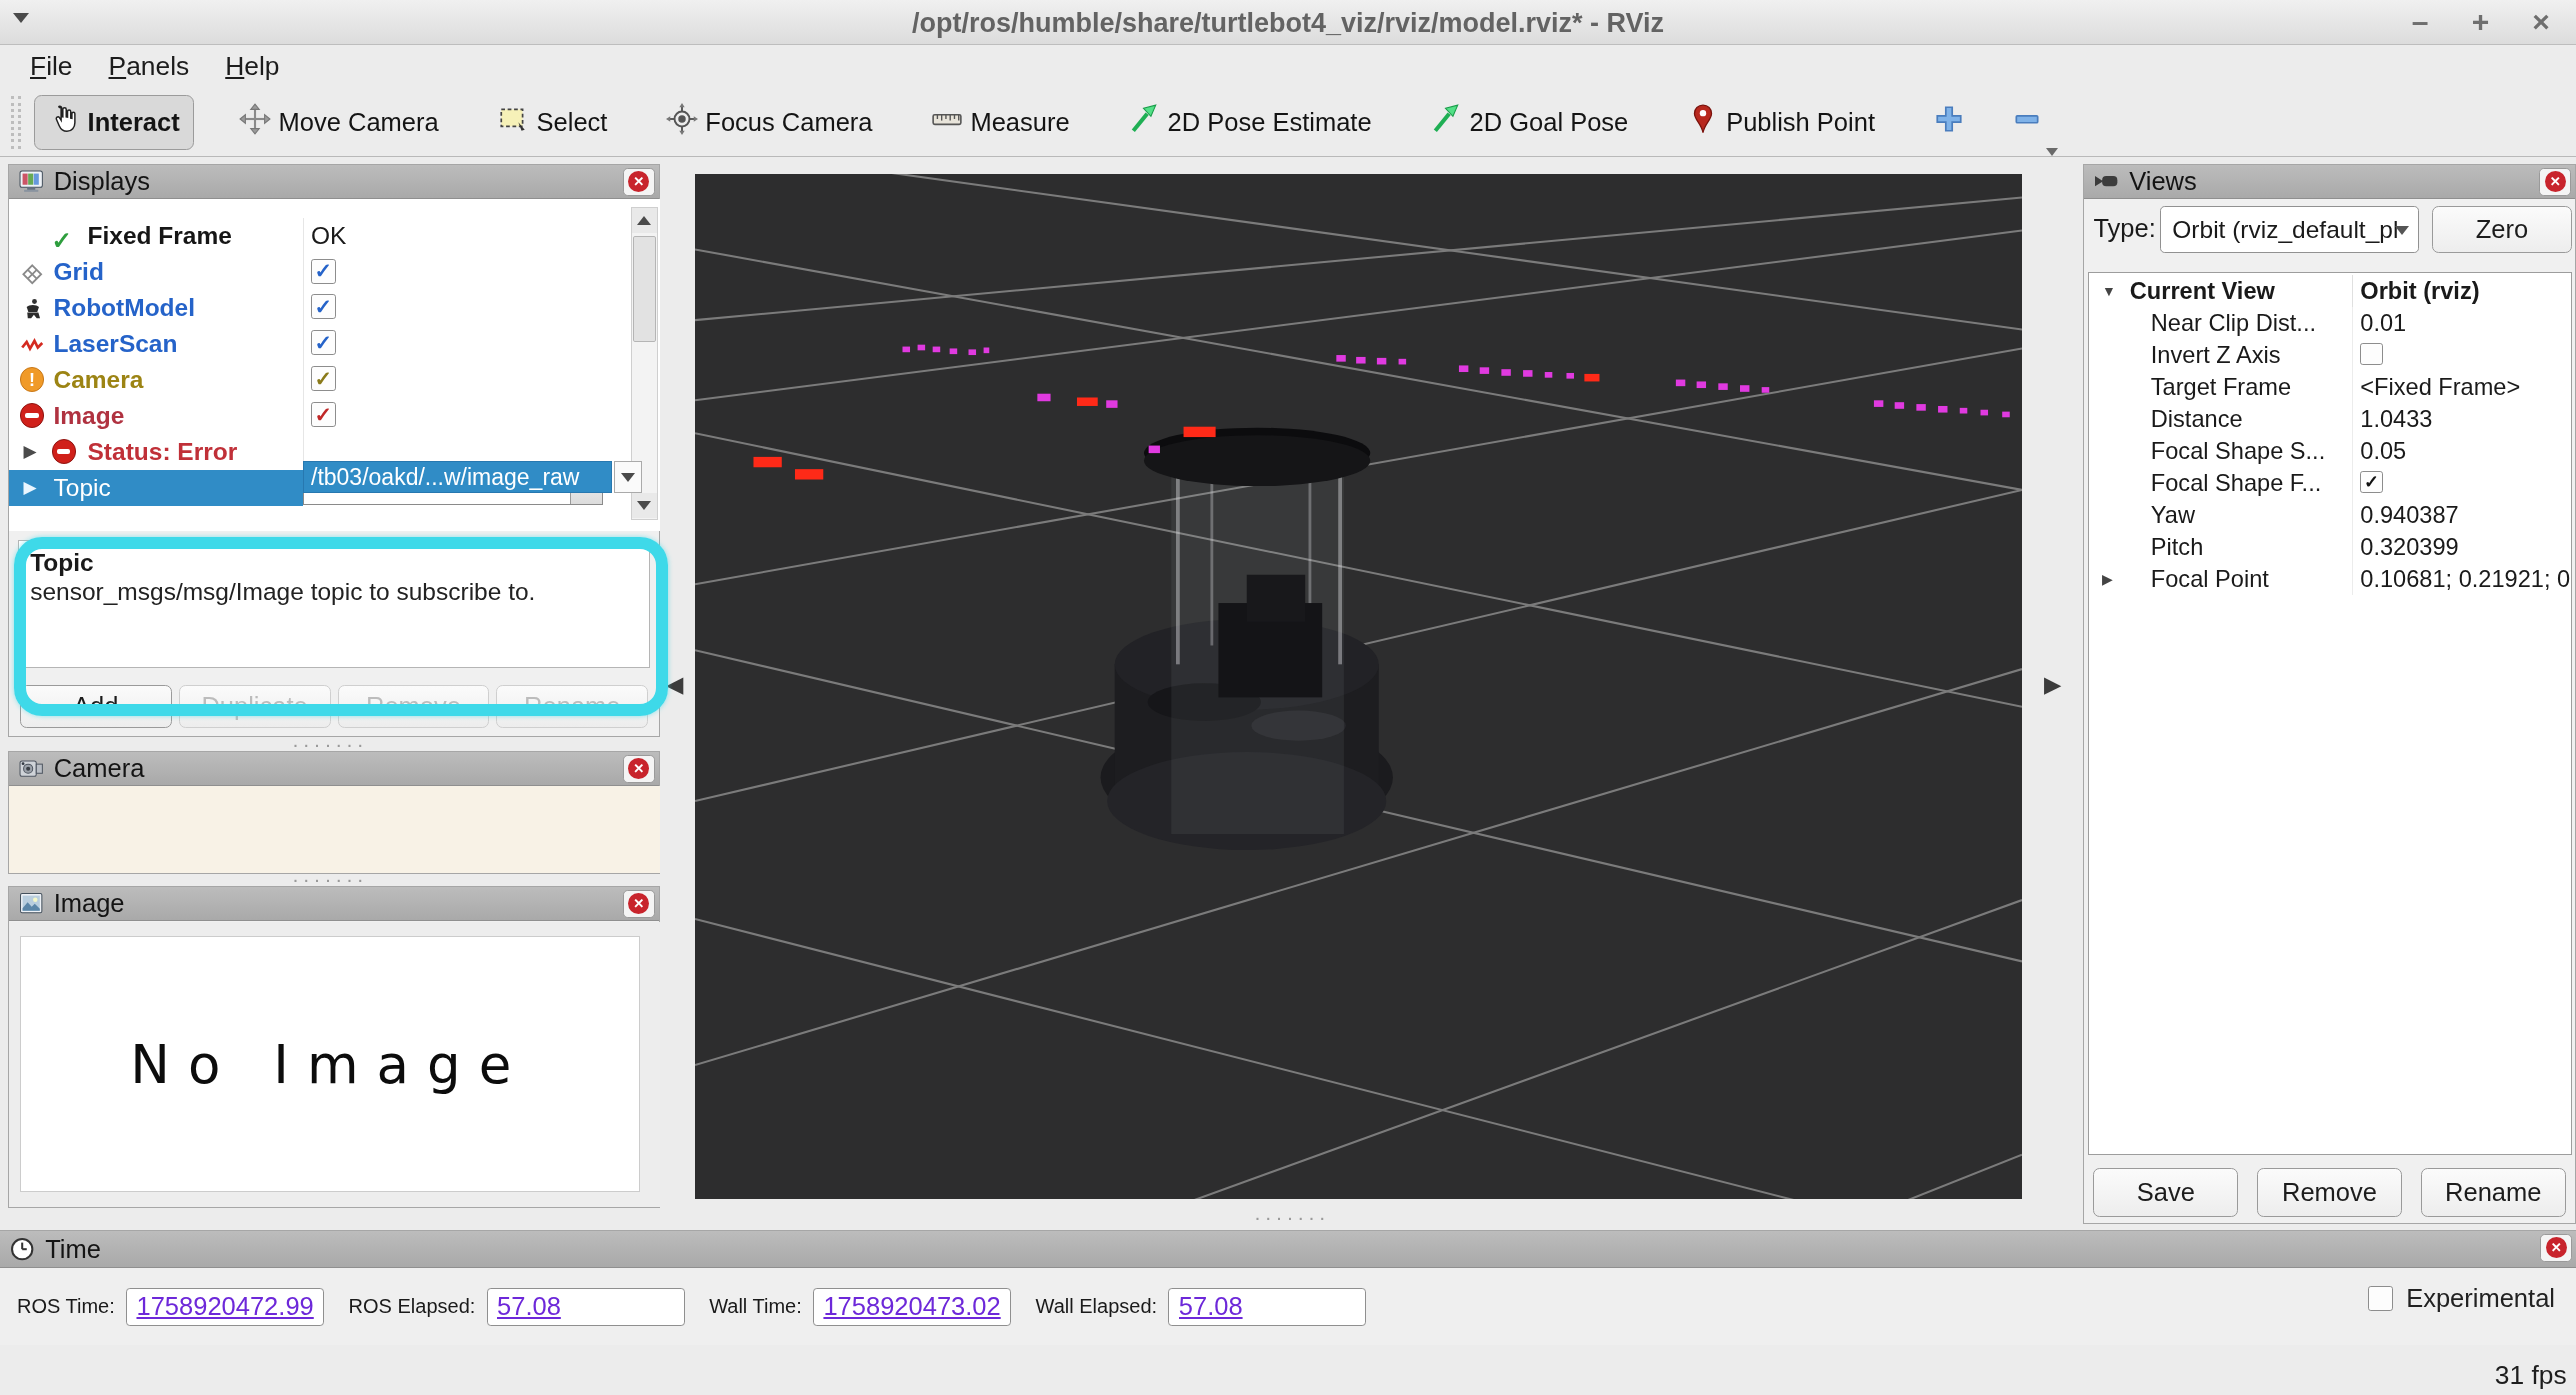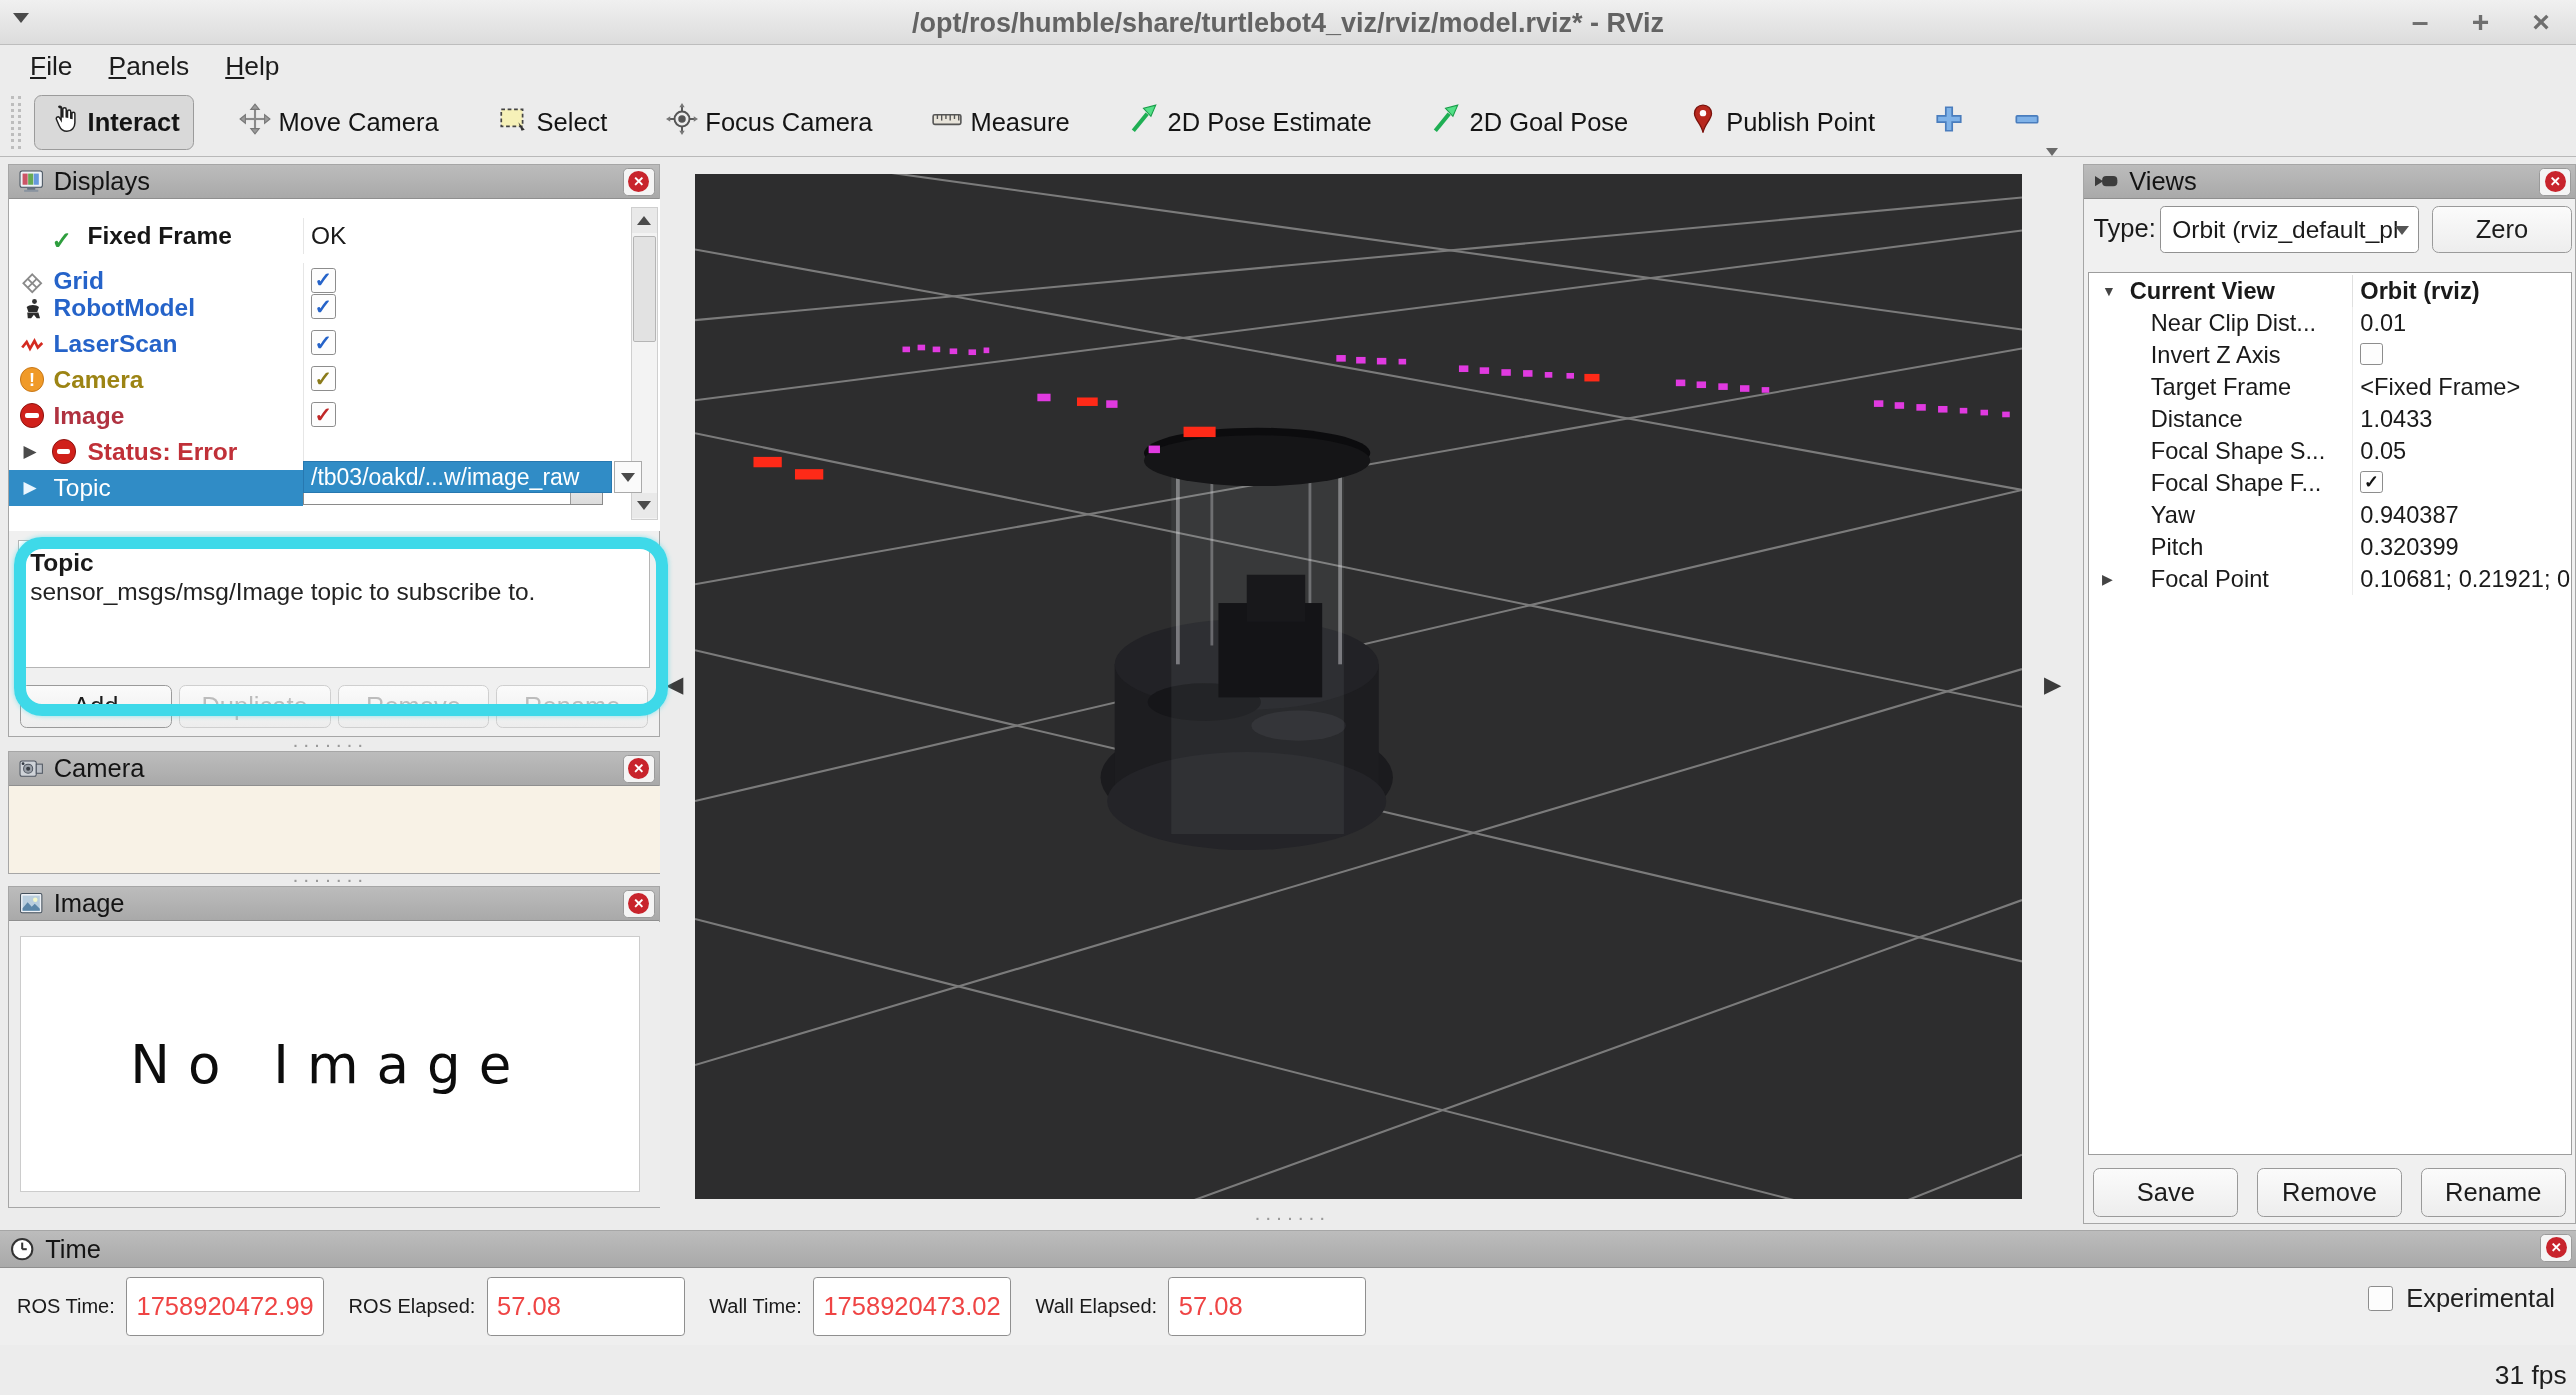--- a/index.html
+++ b/index.html
@@ -123,22 +123,22 @@
   .vrow .vval.bold { font-weight:bold; border-left-color:#e0e0e0; }
   .vrow .vval .cb { width:22.6px; height:22.6px; margin-top:3.8px; font-size:18px; }
   .views-btns { position:absolute; left:0; top:1003px; width:100%; display:flex; gap:19px; padding:0 9.4px; }
   .views-btns .btn { flex:1; height:49px; }
 
   
   #time-panel { left:0px; top:1230px; width:2576px; height:115px; border-left:none; border-right:none; }
   .time-body { position:absolute; top:37px; left:0; width:100%; height:77px; background:#efefef; display:flex; align-items:center; padding-left:17px; }
   .time-field { display:flex; align-items:center; margin-right:24.5px; }
   .time-field label { font-size:20px; margin-right:11.3px; white-space:nowrap; }
-  .time-field input { width:198px; height:59px; border:0.9px solid #8f8f8f; border-radius:3.8px; background:#fff; font-family:"Liberation Sans",sans-serif;
-    font-size:25.5px; padding-left:9.4px; color:#ef4444; }
+  .time-field input { width:198px; height:38px; border:0.9px solid #8f8f8f; border-radius:3.8px; background:#fff; font-family:"Liberation Sans",sans-serif;
+    font-size:25.5px; padding-left:9.4px; color:#6d28d9;text-decoration:underline; }
   .experimental { position:absolute; right:21px; top:53px; display:flex; align-items:center; gap:13.2px; font-size:25.5px; color:#222; }
   .experimental .cb { margin-top:0; }
   #time-panel .panel-header { height:37px; }
 
   
   .reset-btn { position:absolute; left:2.8px; top:1400px; width:89px; height:43px; }
   .fps { position:absolute; right:9.4px; top:1360px; font-size:26.4px; color:#1d1d1d; }
 </style>
 </head>
 <body>
@@ -272,21 +272,21 @@
     <span class="close-btn">
         <span class="red-x">✕</span>
       </span>
   </div>
   <div class="dlist" id="displays-list">
     <div class="drow" style="top: 9.4px; margin-top: 9.4px;">
         <span class="ric shift"><span class="ic-check">✓</span></span>
         <span class="dname name-plain" style="left: 79px;">Fixed Frame</span>
         <span class="valcol">OK</span>
       </div>
-      <div class="drow" style="top: 19px;">
+      <div class="drow" style="top: 10px;">
         <span class="ric"><svg viewBox="0 0 22 22">
             <g fill="none" stroke="#8a8a8a" stroke-width="1.6">
               <path d="M11 3l8 8-8 8-8-8z"></path>
               <path d="M7 7l8 8M15 7l-8 8"></path>
             </g>
           </svg></span>
         <span class="dname name-display">Grid</span>
         <span class="valcol">
           <span class="cb blue">✓</span>
         </span>

